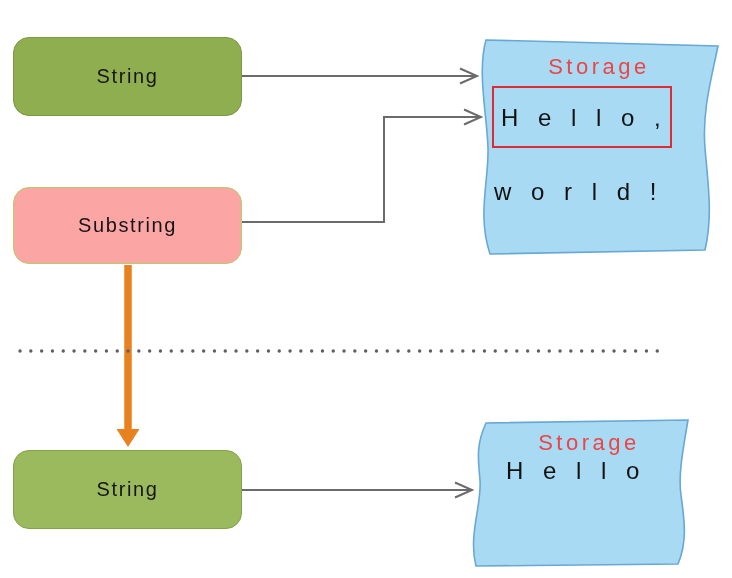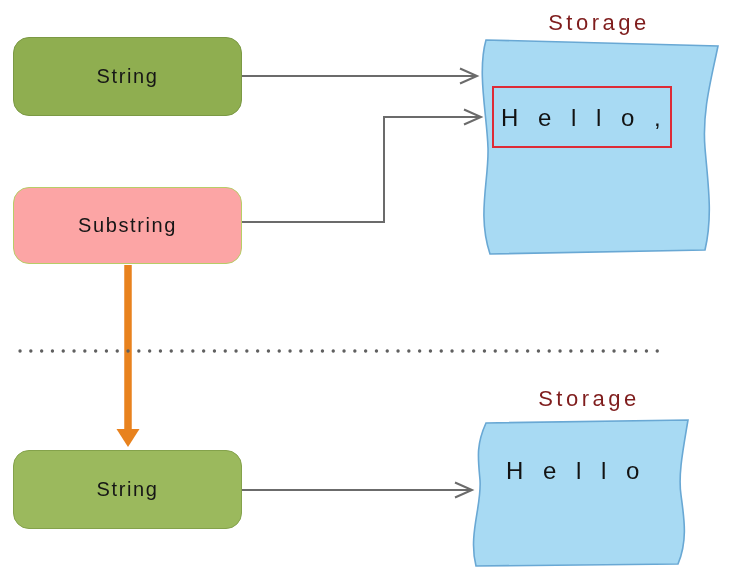--- a/index.html
+++ b/index.html
@@ -8,21 +8,21 @@
   .layer{position:absolute;left:0;top:0;width:732px;height:578px;}
 
   .box{position:absolute;width:229px;height:79px;border-radius:16px;
        display:flex;align-items:center;justify-content:center;
        font-size:20px;letter-spacing:0.08em;color:#161616;box-sizing:border-box;}
   .box-string-top{left:13px;top:37px;background:#8FAE50;border:1.5px solid #7B9944;}
   .box-substring{left:13px;top:187px;height:77px;background:#fca5a5;border:1.5px solid #B7CD67;}
   .box-string-bottom{left:13px;top:450px;background:#9BB95D;border:1.5px solid #84A24B;}
 
   .storage-label{position:absolute;width:200px;text-align:center;
-       font-size:22px;letter-spacing:0.16em;color:#7f1d1d;line-height:26px;}
+       font-size:22px;letter-spacing:0.16em;color:#ef4444;line-height:26px;margin-top:44px;}
   .storage-label-top{left:499px;top:10px;}
   .storage-label-bottom{left:489px;top:386px;}
 
   .storage-text{position:absolute;font-size:24px;line-height:28px;color:#121212;
        letter-spacing:0.82em;white-space:nowrap;}
   .st-line1{left:501px;top:104px;}
   .st-line2{left:494px;top:178px;}
   .st-line3{left:506px;top:457px;}
 
   svg{display:block;}
@@ -77,20 +77,21 @@
 
   <div class="box box-string-top">
     <span>String</span>
   </div>
 
   <div class="box box-substring">
     <span>Substring</span>
   </div>
 
   <div class="storage-text st-line1">Hello,</div>
+  <div class="storage-text st-line2">world!</div>
 
   <div class="storage-label storage-label-bottom">Storage</div>
 
   <div class="box box-string-bottom">
     <span>String</span>
   </div>
 
   <div class="storage-text st-line3">Hello</div>
 </div>
 

